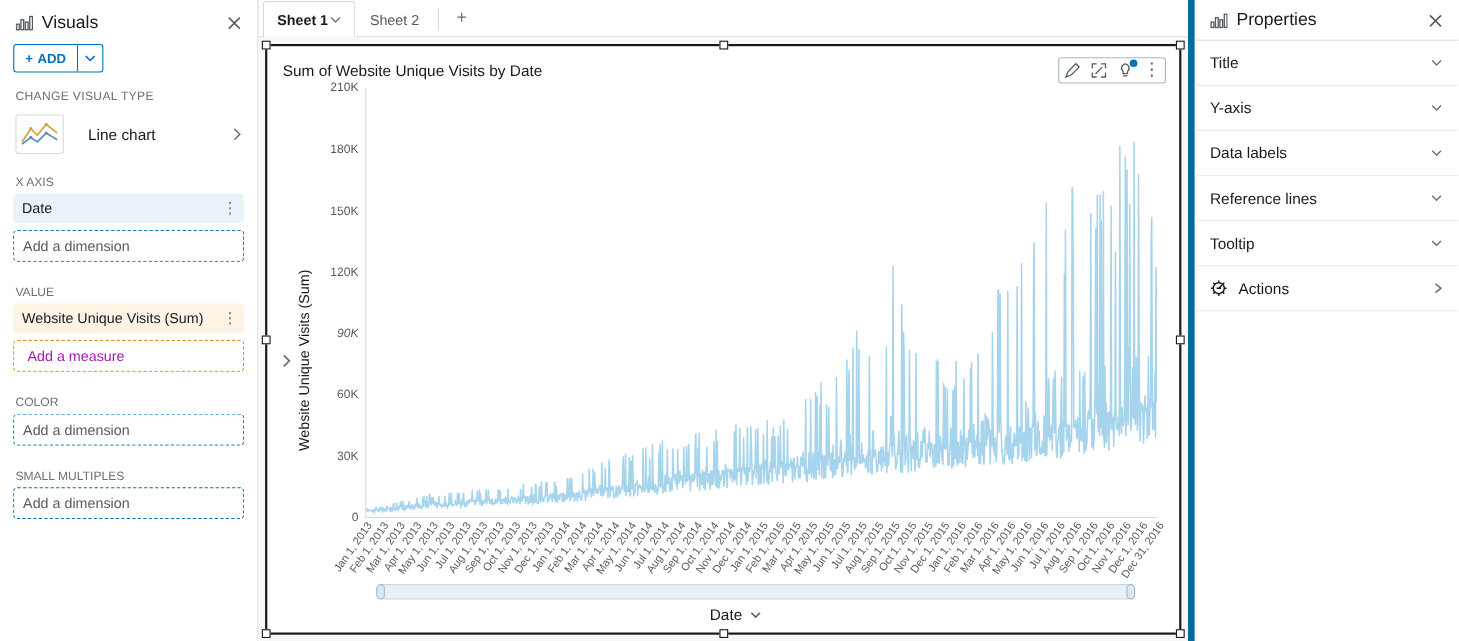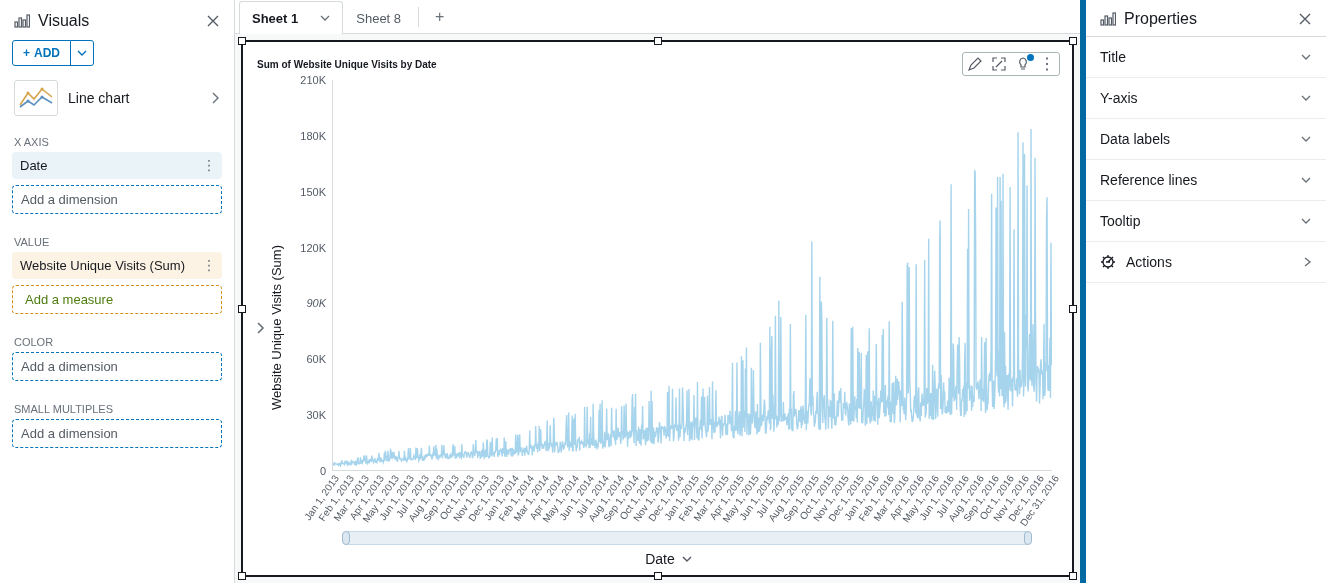--- a/index.html
+++ b/index.html
@@ -74,21 +74,21 @@
     font-size: 11px;
     color: #687078;
     letter-spacing: 0.3px;
     padding: 6px 14px 6px 14px;
   }
 
   .visual-type-row {
     display: flex;
     align-items: center;
     padding: 4px 14px 12px 14px;
-    gap: 10px;
+    gap: 22px;
     cursor: pointer;
   }
   .visual-type-thumb {
     width: 44px;
     height: 36px;
     border: 1px solid #d5dbdb;
     border-radius: 3px;
     display:flex;align-items:center;justify-content:center;
     background:#fff;
   }
@@ -112,21 +112,21 @@
     position: relative;
   }
   .pill.filled-blue { background:#eaf3f8; color:#16191f;}
   .pill.filled-orange { background:#fdf3e4; color:#16191f;}
   .pill.dashed-blue {
     border: 1px dashed #0073bb;
     color:#545b64;
   }
   .pill.dashed-orange {
     border: 1px dashed #d68f13;
-    color:#4d7c0f;
+    color:#a21caf;
     padding-left:12px;
   }
   .pill .dotgrip {
     position:absolute;
     right:6px;
     color:#687078;
     font-size:14px;
     line-height:0.5;
   }
 
@@ -146,21 +146,21 @@
   }
   .tab {
     display:flex;
     align-items:center;
     height: 33px;
     padding: 0 12px;
     font-size:13px;
     color:#545b64;
     border:1px solid transparent;
     border-bottom:none;
-    gap:22px;
+    gap:2px;
     cursor:pointer;
     position:relative;
     top:1px;
   }
   .tab.active {
     color:#16191f;
     font-weight:700;
     border-color:#d5dbdb;
     background:#fff;
     border-top-left-radius:3px;
@@ -206,21 +206,21 @@
   .h-tm{top:-5px;left:50%;margin-left:-4px;}
   .h-bm{bottom:-5px;left:50%;margin-left:-4px;}
   .h-ml{left:-5px;top:50%;margin-top:-4px;}
   .h-mr{right:-5px;top:50%;margin-top:-4px;}
 
   .viz-title-row{
     display:flex;
     align-items:center;
     padding: 10px 12px 4px 14px;
   }
-  .viz-title{ font-size:10px; font-weight:700; color:#16191f; flex:1;}
+  .viz-title{ font-size:14px; font-weight:400; color:#16191f; flex:1;}
   .viz-toolbar{
     display:flex;
     align-items:center;
     border:1px solid #aab7b8;
     border-radius:3px;
     padding:3px 4px;
     gap:8px;
     position:relative;
   }
   .viz-toolbar .tbtn{
@@ -388,20 +388,21 @@
         <span>ADD</span>
       </span>
       <span class="caret">
         <svg width="10" height="10" viewBox="0 0 10 10">
             <path d="M1 3 L5 7 L9 3" fill="none" stroke="#0073bb" stroke-width="1.4"></path>
           </svg>
       </span>
     </div>
   </div>
 
+  <div class="section-label">CHANGE VISUAL TYPE</div>
   <div class="visual-type-row">
     <div class="visual-type-thumb">
       <svg width="36" height="26" viewBox="0 0 36 26">
         <polyline points="2,20 10,8 16,14 24,4 34,12" fill="none" stroke="#d6a24a" stroke-width="1.6"></polyline>
         <polyline points="2,22 10,16 16,20 24,12 34,18" fill="none" stroke="#5a8fbf" stroke-width="1.6"></polyline>
         <circle cx="10" cy="8" r="1.5" fill="#d6a24a"></circle>
           <circle cx="24" cy="4" r="1.5" fill="#d6a24a"></circle>
         <circle cx="10" cy="16" r="1.5" fill="#5a8fbf"></circle>
           <circle cx="24" cy="12" r="1.5" fill="#5a8fbf"></circle>
       </svg>
@@ -456,21 +457,21 @@
     <div id="tabs-container" style="display:flex;align-items:center;">
         <div class="tab active">
           <span>Sheet 1</span>
           <span class="chev-sm">
             <svg width="10" height="8" viewBox="0 0 10 8">
               <path d="M1 2 L5 6 L9 2" fill="none" stroke="#687078" stroke-width="1.3"></path>
             </svg>
           </span>
         </div>
         <div class="tab">
-          <span>Sheet 8</span>
+          <span>Sheet 2</span>
         </div>
       </div>
     <div class="tab-sep"></div>
     <div class="tab-add">+</div>
   </div>
 
   <div class="canvas">
     <div class="viz-frame">
       <div class="handle h-tl"></div>
       <div class="handle h-tm"></div>

